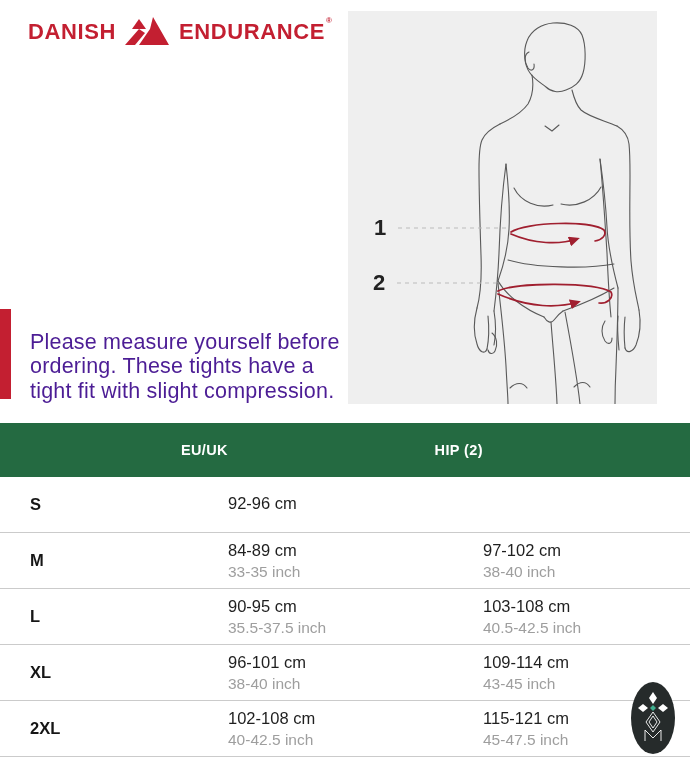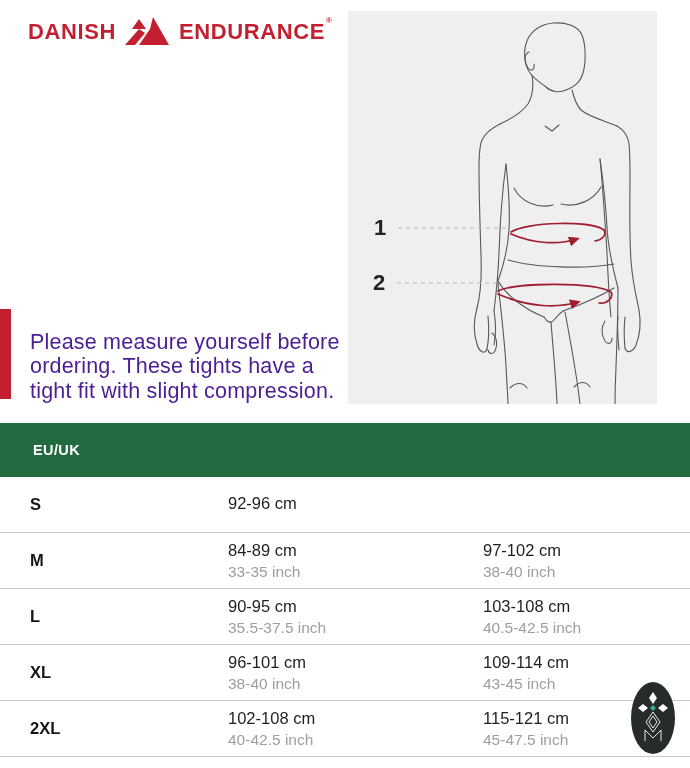--- a/index.html
+++ b/index.html
@@ -30,21 +30,21 @@
   .label-1{left:26px;top:206px;}
   .label-2{left:25px;top:261px;}
   
   .accent-bar{position:absolute;left:0;top:309px;width:11px;height:90px;background:var(--accent_red);}
   .note{position:absolute;left:30px;top:308px;width:318px;font-size:21.5px;line-height:1.15;
         color:#4c1d95;letter-spacing:0.2px;}
   
   .size-table{position:absolute;left:0;top:423px;width:690px;}
   .thead{display:grid;grid-template-columns:228px 255px 207px;background:var(--header_green);
          height:54px;align-items:center;color:var(--header_text);font-weight:700;
-         font-size:14.5px;letter-spacing:0.4px;}
+         font-size:14.5px;letter-spacing:0.4px;text-align:right;}
   .thead .c0{padding-left:33px;}
   .trow{display:grid;grid-template-columns:228px 255px 207px;height:56px;
         border-bottom:1px solid var(--divider);align-items:center;box-sizing:border-box;background:#fff;}
   .size-lbl{padding-left:30px;font-weight:700;font-size:16.5px;color:#161616;}
   .cell .cm{font-size:16.5px;color:var(--cm_text);margin-bottom:3px;}
   .cell .inch{font-size:15.5px;color:var(--inch_text);}
   
   .watermark{position:absolute;left:630px;top:681px;width:46px;height:74px;}
   .wm-bg{fill:var(--watermark_bg);}
   .wm-solid{fill:#ffffff;}
@@ -115,20 +115,21 @@
   <span class="measure-label label-1">1</span>
   <span class="measure-label label-2">2</span>
 </div>
 
 <div class="accent-bar"></div>
 <p class="note">Please measure yourself before ordering. These tights have a tight fit with slight compression.</p>
 
 <div class="size-table">
   <div class="thead">
     <div class="c0">EU/UK</div>
+    <div class="c2">HIP (2)</div>
   </div>
 
   <div class="trow">
     <div class="size-lbl">S</div>
     <div class="cell">
       <div class="cm">92-96 cm</div>
     </div>
   </div>
 
   <div class="trow">

